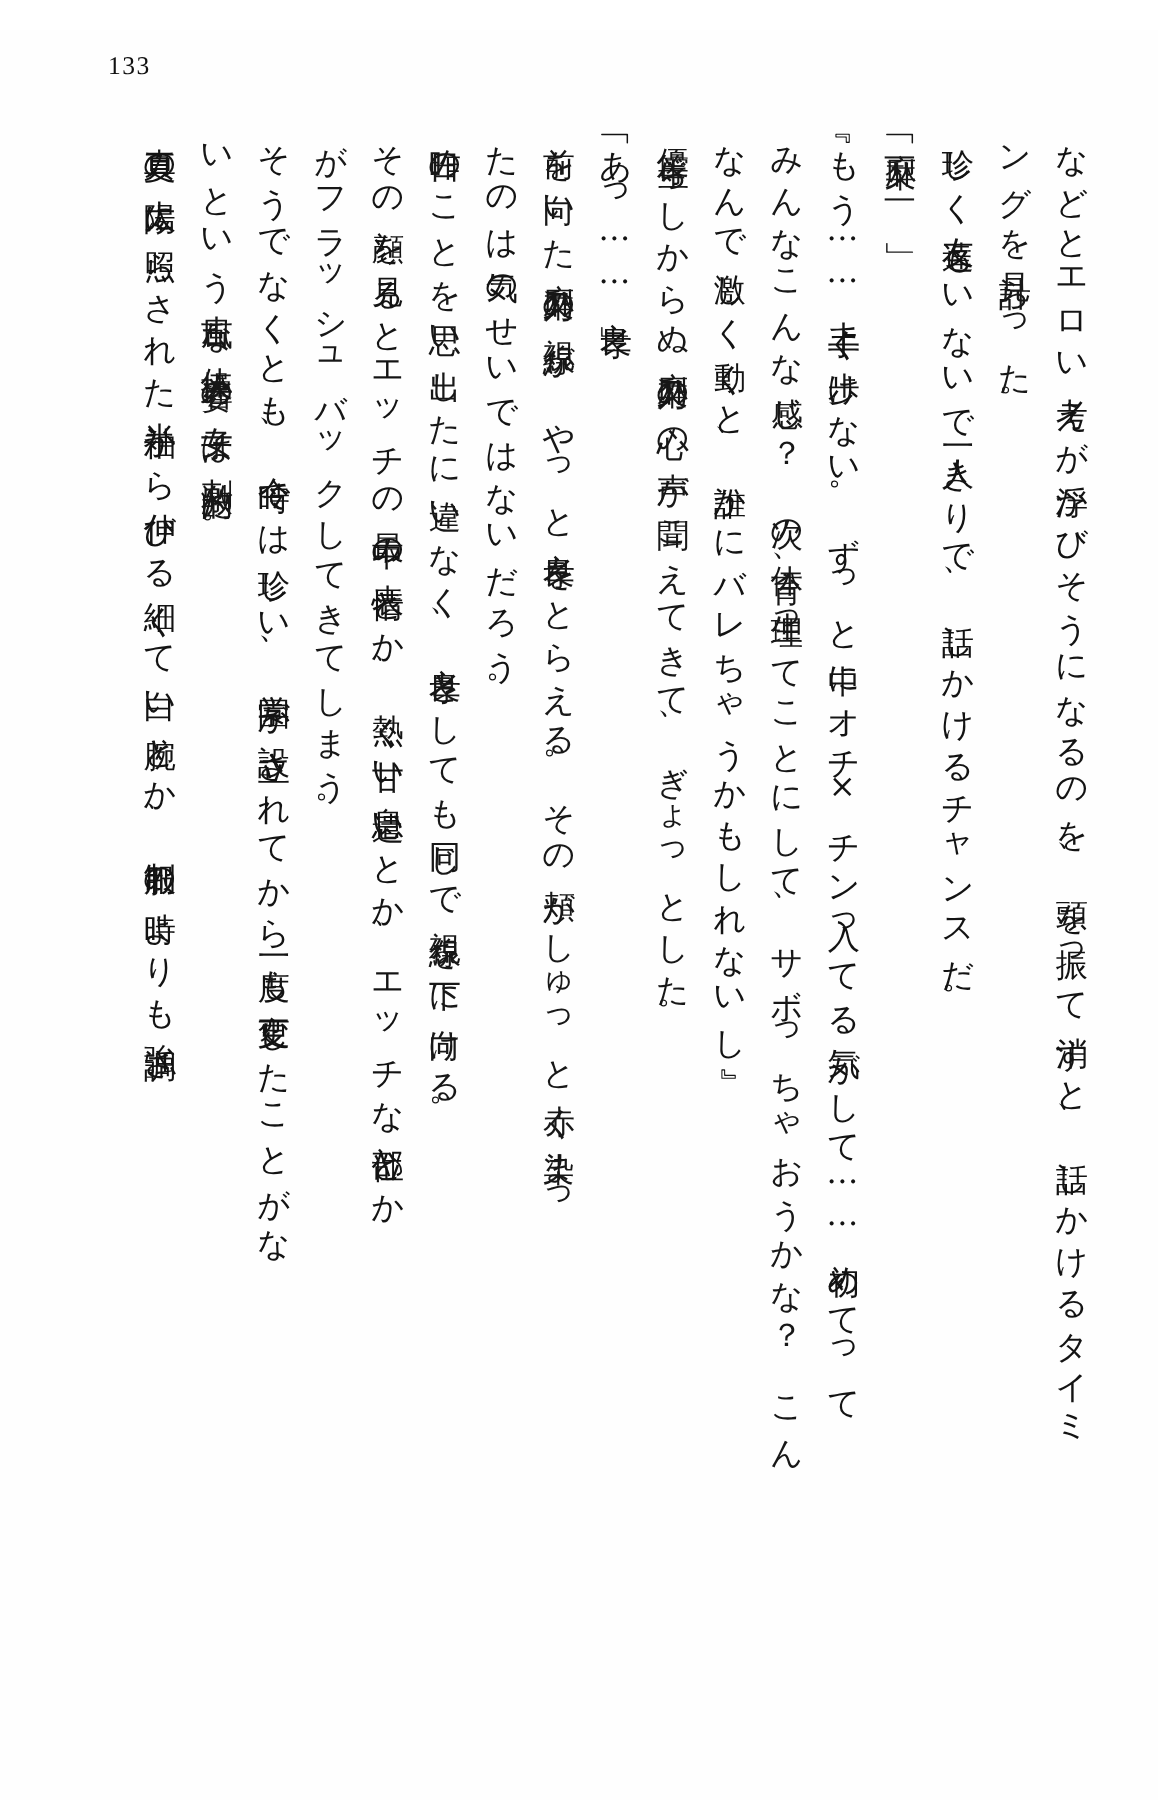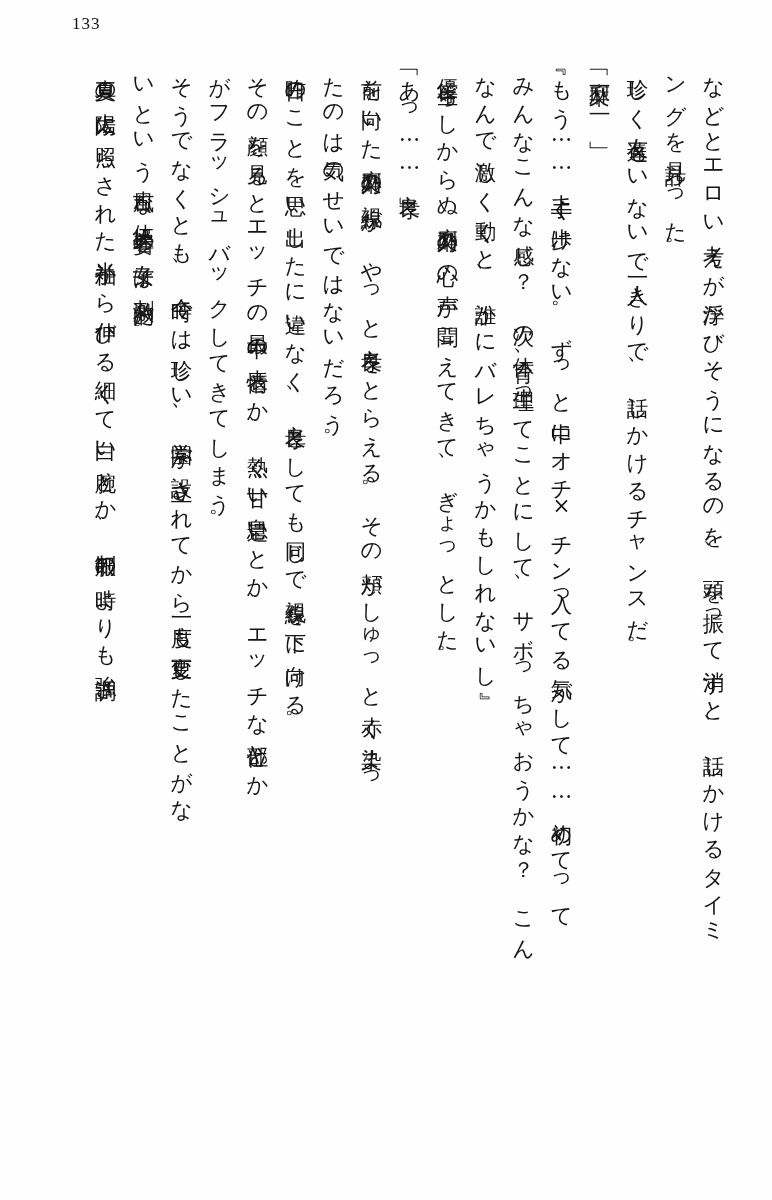--- a/index.html
+++ b/index.html
@@ -13,20 +13,21 @@
     position: relative;
     font-family: "Liberation Serif", "DejaVu Serif", serif;
     color: #1a1a1a;
     overflow: hidden;
   }
 
   #page {
     position: absolute;
     inset: 0;
     background: #fefefe;
+    margin-top: 20px;
   }
 
   
   #page-number {
     position: absolute;
     top: 14px;
     left: 72px;
     font-size: 17px;
     letter-spacing: 1px;
     color: #111;

